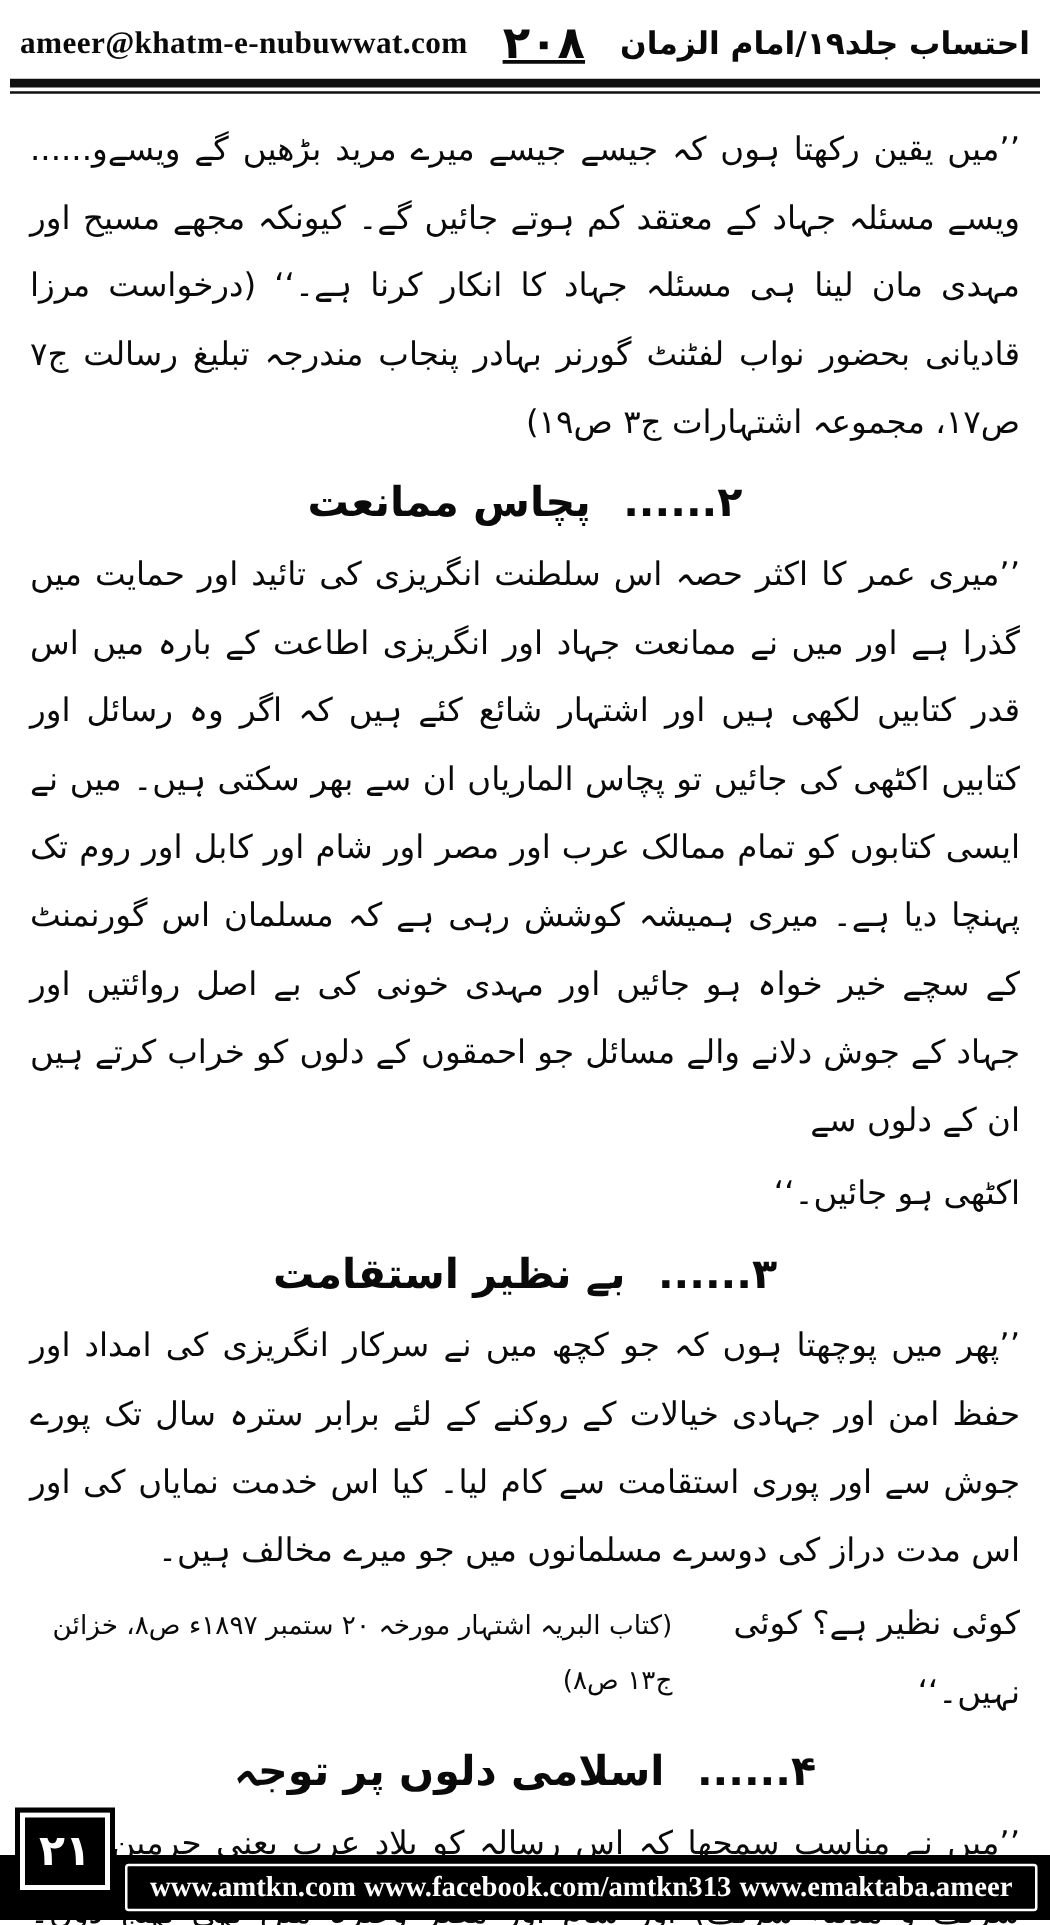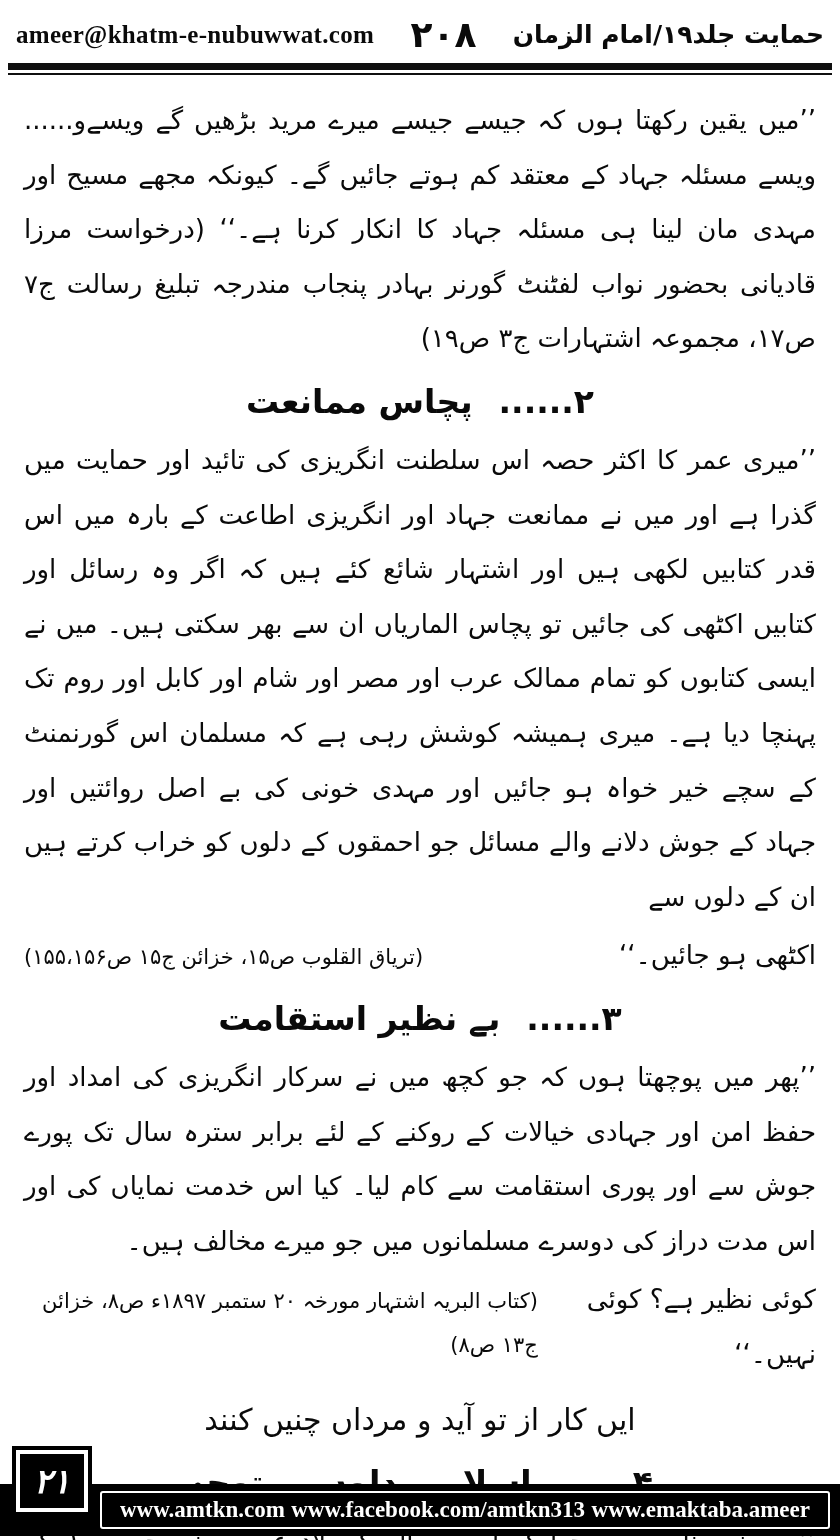--- a/index.html
+++ b/index.html
@@ -25,20 +25,21 @@
     direction: ltr;
     font-family: "Liberation Serif", serif;
     font-weight: bold;
     font-size: 25px;
     letter-spacing: 0.3px;
   }
   .top-num {
     font-weight: bold;
     font-size: 36px;
     font-family: "DejaVu Sans", sans-serif;
+    text-decoration: underline;
   }
   .book-title {
     direction: rtl;
     font-weight: bold;
     font-size: 25px;
   }
   .rule-thick { height: 7px; background: #101010; margin: 0 8px; }
   .rule-thin  { height: 2px; background: #101010; margin: 3px 8px 0 8px; }
 
   
@@ -117,68 +118,65 @@
     bottom: 28px;
     width: 72px;
     height: 62px;
     background: #000;
     border: 4px solid #fff;
     outline: 4px solid #000;
     display: flex;
     align-items: center;
     justify-content: center;
     z-index: 3;
-    font-style: italic;
   }
   .page-box span {
     color: #fff;
     font-weight: bold;
     font-size: 34px;
   }
 </style>
 </head>
 <body>
 
 <div class="page">
 
   <div class="header-row">
     <span class="email">ameer@khatm-e-nubuwwat.com</span>
     <span class="top-num">۲۰۸</span>
-    <span class="book-title">حمایت جلد۱۹/امام الزمان</span>
+    <span class="book-title">احتساب جلد۱۹/امام الزمان</span>
   </div>
   <div class="rule-thick"></div>
   <div class="rule-thin"></div>
 
   <div class="body">
 
     <p class="para"><span class="lead-left">و......</span><span>’’میں یقین رکھتا ہوں کہ جیسے جیسے میرے مرید بڑھیں گے ویسے ویسے مسئلہ جہاد کے معتقد کم ہوتے جائیں گے۔ کیونکہ مجھے مسیح اور مہدی مان لینا ہی مسئلہ جہاد کا انکار کرنا ہے۔‘‘ (درخواست مرزا قادیانی بحضور نواب لفٹنٹ گورنر بہادر پنجاب مندرجہ تبلیغ رسالت ج۷ ص۱۷، مجموعہ اشتہارات ج۳ ص۱۹)</span></p>
 
     <div class="heading">
       <span>۲......</span>
       <span>پچاس ممانعت</span>
     </div>
 
     <p class="para">’’میری عمر کا اکثر حصہ اس سلطنت انگریزی کی تائید اور حمایت میں گذرا ہے اور میں نے ممانعت جہاد اور انگریزی اطاعت کے بارہ میں اس قدر کتابیں لکھی ہیں اور اشتہار شائع کئے ہیں کہ اگر وہ رسائل اور کتابیں اکٹھی کی جائیں تو پچاس الماریاں ان سے بھر سکتی ہیں۔ میں نے ایسی کتابوں کو تمام ممالک عرب اور مصر اور شام اور کابل اور روم تک پہنچا دیا ہے۔ میری ہمیشہ کوشش رہی ہے کہ مسلمان اس گورنمنٹ کے سچے خیر خواہ ہو جائیں اور مہدی خونی کی بے اصل روائتیں اور جہاد کے جوش دلانے والے مسائل جو احمقوں کے دلوں کو خراب کرتے ہیں ان کے دلوں سے</p>
     <div class="refline">
       <span class="tail">اکٹھی ہو جائیں۔‘‘</span>
-      <span class="ref">(تریاق القلوب ص۱۵، خزائن ج۱۵ ص۱۵۵،۱۵۶)</span>
     </div>
 
     <div class="heading">
       <span>۳......</span>
       <span>بے نظیر استقامت</span>
     </div>
 
     <p class="para">’’پھر میں پوچھتا ہوں کہ جو کچھ میں نے سرکار انگریزی کی امداد اور حفظ امن اور جہادی خیالات کے روکنے کے لئے برابر سترہ سال تک پورے جوش سے اور پوری استقامت سے کام لیا۔ کیا اس خدمت نمایاں کی اور اس مدت دراز کی دوسرے مسلمانوں میں جو میرے مخالف ہیں۔</p>
     <div class="refline">
       <span class="tail">کوئی نظیر ہے؟ کوئی نہیں۔‘‘</span>
       <span class="ref">(کتاب البریہ اشتہار مورخہ ۲۰ ستمبر ۱۸۹۷ء ص۸، خزائن ج۱۳ ص۸)</span>
     </div>
 
-    <div class="verse">ایں کار از تو آید و مرداں چنیں کنند</div>
 
     <div class="heading">
       <span>۴......</span>
       <span>اسلامی دلوں پر توجہ</span>
     </div>
 
     <p class="para">’’میں نے مناسب سمجھا کہ اس رسالہ کو بلاد عرب یعنی حرمین (مکہ شریف و مدینہ شریف) اور شام اور مصر وغیرہ میں بھی بھیج دوں۔ کیونکہ اس کتاب کے ص۱۵۲ پر جہاد کی مخالفت میں ایک مضمون لکھا گیا ہے اور میں نے بائیس برس سے اپنے ذمہ یہ فرض کر رکھا ہے کہ ایسی کتابیں جن میں جہاد کی مخالفت ہو اسلامی ممالک میں ضرور بھیج دیا کرتا ہوں۔‘‘</p>
 
   </div>
 

